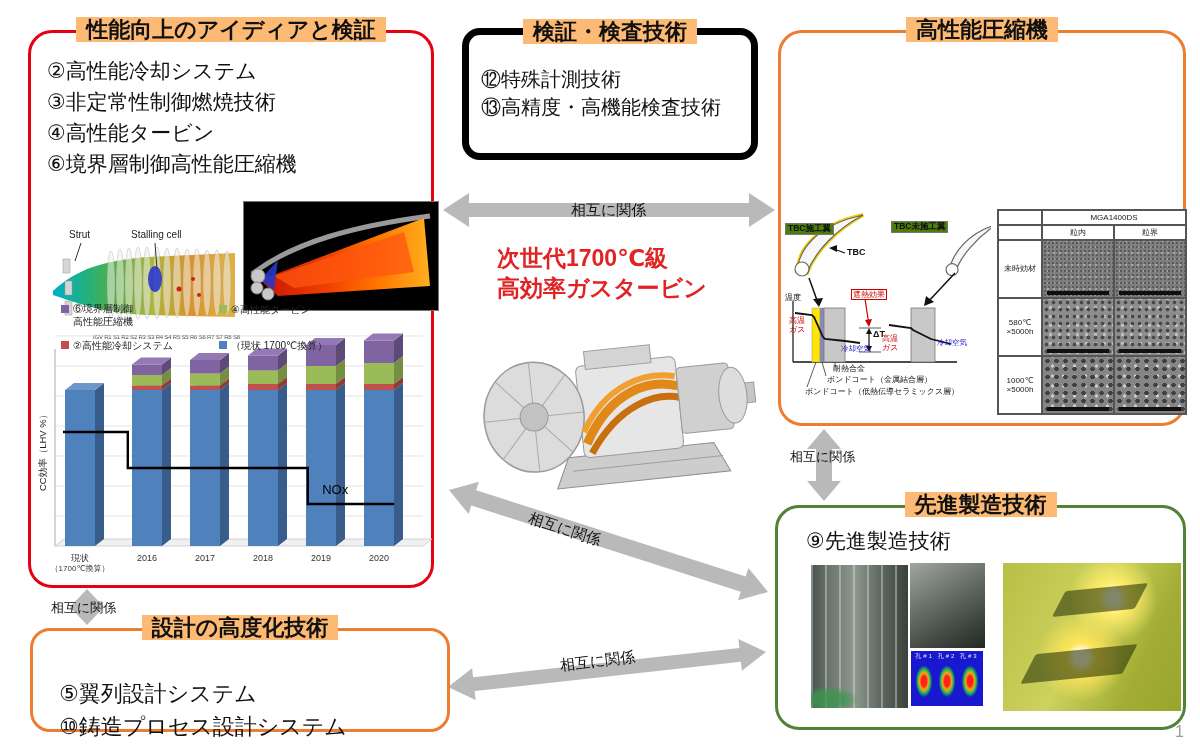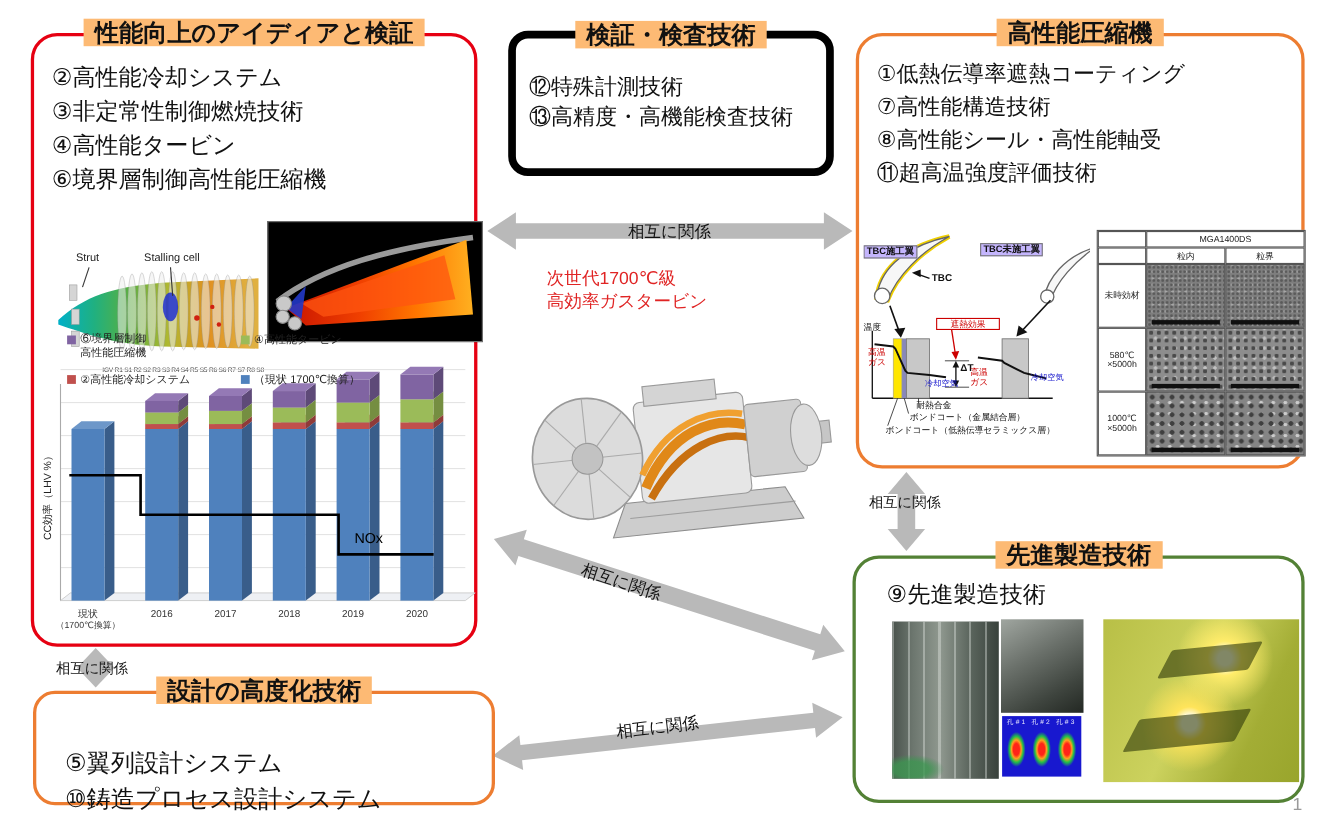--- a/index.html
+++ b/index.html
@@ -6,21 +6,21 @@
   .canvas{position:relative;width:1200px;height:745px;background:#fff;overflow:hidden;
           font-family:"Liberation Sans","DejaVu Sans",sans-serif;color:#111;}
   #overlay-svg{position:absolute;left:0;top:0;z-index:1;pointer-events:none;}
   .box{position:absolute;background:#fff;border-radius:24px;z-index:2;box-sizing:border-box;}
   .box-title{position:absolute;top:-18px;left:0;right:0;text-align:center;font-weight:bold;
              font-size:22px;line-height:30px;white-space:nowrap;}
   .box-title span{background:#fdba74;padding:0 10px;}
   .items{position:absolute;}
   .items div{white-space:nowrap;}
   .arrow-label{position:absolute;z-index:3;color:#111;white-space:nowrap;}
-  .headline{position:absolute;z-index:2;font-weight:normal;font-size:16px;line-height:1.3;white-space:nowrap;}
+  .headline{position:absolute;z-index:2;font-weight:bold;font-size:23px;line-height:1.3;white-space:nowrap;}
   .pagenum{position:absolute;right:16px;bottom:4px;color:#9a9a9a;font-size:16px;z-index:3;}
   
   .chart{position:absolute;}
   .lg-item{position:absolute;display:flex;gap:4px;font-size:10px;line-height:1.3;color:#222;align-items:flex-start;}
   .lg-swatch{width:8px;height:8px;margin-top:2px;flex:0 0 auto;}
   .lg-text{white-space:pre-line;}
   
   .imgbox{position:absolute;overflow:hidden;}
   .lbl{position:absolute;white-space:nowrap;}
   
@@ -43,24 +43,24 @@
      radial-gradient(10px 19px at 50% 55%,#ff2418 0 28%,#ffa020 44%,#22c244 62%,rgba(24,24,207,0) 84%),
      radial-gradient(10px 19px at 82% 55%,#ff2418 0 28%,#ffa020 44%,#22c244 62%,rgba(24,24,207,0) 84%);}
   .thermal .lbl{left:0;right:0;top:1px;text-align:center;color:#e8e8ff;font-size:6px;letter-spacing:2px;}
   .photoR{background:
      radial-gradient(circle at 62% 24%,#fffef2 0 4%,#ffec6a 10%,rgba(255,236,106,0) 28%),
      radial-gradient(circle at 44% 64%,#fffef2 0 5%,#ffe45a 11%,rgba(255,228,90,0) 32%),
      linear-gradient(115deg,#b8bf46,#ccd25e 45%,#a3ad35 75%,#99a52c);}
   .blade-sil{position:absolute;background:rgba(45,55,8,.6);transform:skewX(-32deg) rotate(-6deg);border-radius:2px;}
   
   .tbc-lbl{position:absolute;font-size:8px;line-height:1.15;color:#111;}
-  .tbc-box{border:1px solid #777;background:#c4b5fd;font-weight:bold;padding:0 2px;font-size:8.5px;}
+  .tbc-box{border:1px solid #777;background:#4d7c0f;font-weight:bold;padding:0 2px;font-size:8.5px;}
   .tbc-red{color:#cc0000;}
   .tbc-blue{color:#1414cc;}
-  .tbc-redbox{border:1px solid #cc0000;color:#cc0000;background:#fff;padding:0 12px;font-size:8px;}
+  .tbc-redbox{border:1px solid #cc0000;color:#cc0000;background:#fff;padding:0 1px;font-size:8px;}
   .wrap2{width:17px;word-break:break-all;}
 </style>
 </head>
 <body>
 
 <div class="canvas">
 
   <svg id="overlay-svg" width="1200" height="745">
       <polygon points="443,210 469,227 469,217 749,217 749,227 775,210 749,193 749,203 469,203 469,193" fill="#b9b9b9"></polygon>
       <polygon points="824,429 807,449 816,449 816,481 807,481 824,501 841,481 832,481 832,449 841,449" fill="#b9b9b9"></polygon>
@@ -283,26 +283,20 @@
   <div class="box" style="left:462px;top:28px;width:296px;height:132px;border:7px solid #000000;border-radius:18px;">
     <div class="box-title"><span>検証・検査技術</span></div>
     <div class="items" style="left:12px;top:30px;right:8px;font-size:20px;line-height:28px;">
       <div>⑫特殊計測技術</div>
       <div style="white-space:normal;">⑬高精度・高機能検査技術</div>
     </div>
   </div>
 
   <div class="box" style="left:778px;top:30px;width:408px;height:396px;border:3.5px solid #ed7d31;">
     <div class="box-title"><span>高性能圧縮機</span></div>
-    <div class="items" style="left:16px;top:20px;font-size:20px;line-height:30px;">
-      <div>①低熱伝導率遮熱コーティング</div>
-      <div>⑦高性能構造技術</div>
-      <div>⑧高性能シール・高性能軸受</div>
-      <div>⑪超高温強度評価技術</div>
-    </div>
 
     <div class="imgbox" style="left:4px;top:168px;width:206px;height:226px;">
       <svg width="206" height="226" style="position:absolute;left:0;top:0;">
         <path d="M12,70 C14,48 32,24 78,14 C52,28 30,50 22,72 Z" fill="none" stroke="#f0d000" stroke-width="4"></path>
         <path d="M12,70 C14,48 32,24 78,14 C52,28 30,50 22,72 Z" fill="#f7f7f7" stroke="#666" stroke-width="1.2"></path>
         <circle cx="17" cy="68" r="7" fill="#fff" stroke="#666" stroke-width="1.2"></circle>
         <g transform="translate(160,12) rotate(4)">
           <path d="M8,58 C10,40 24,18 52,8 C34,22 18,42 14,60 Z" fill="#f7f7f7" stroke="#666" stroke-width="1.2"></path>
           <circle cx="11" cy="56" r="6" fill="#fff" stroke="#666" stroke-width="1.2"></circle>
         </g>

